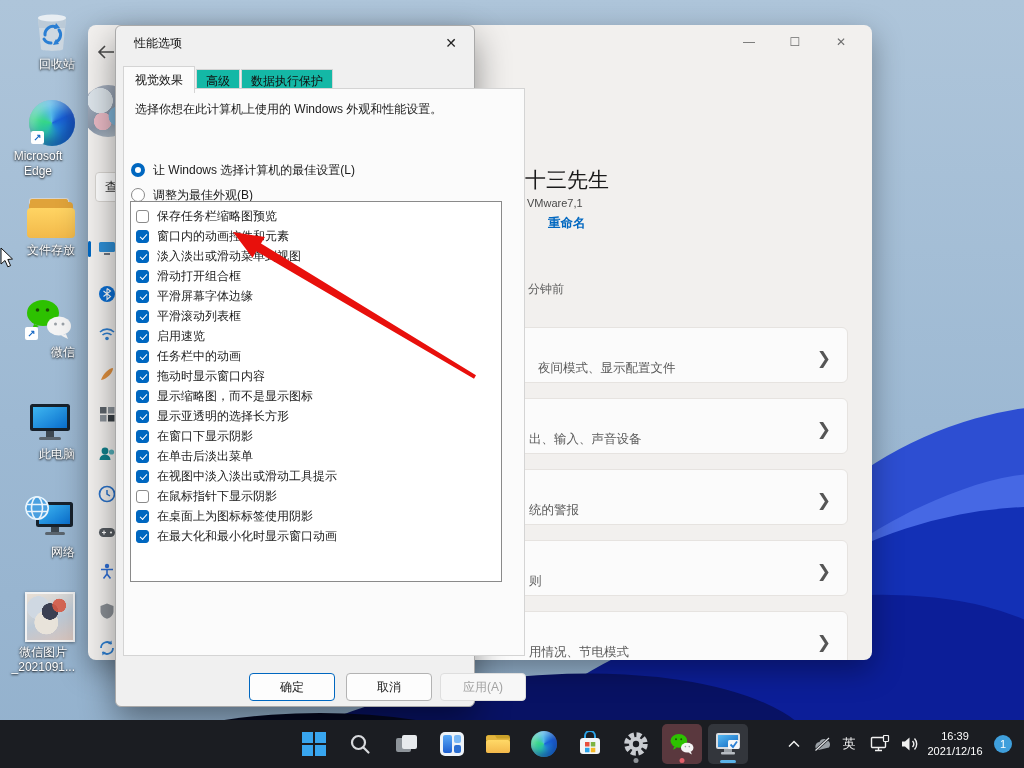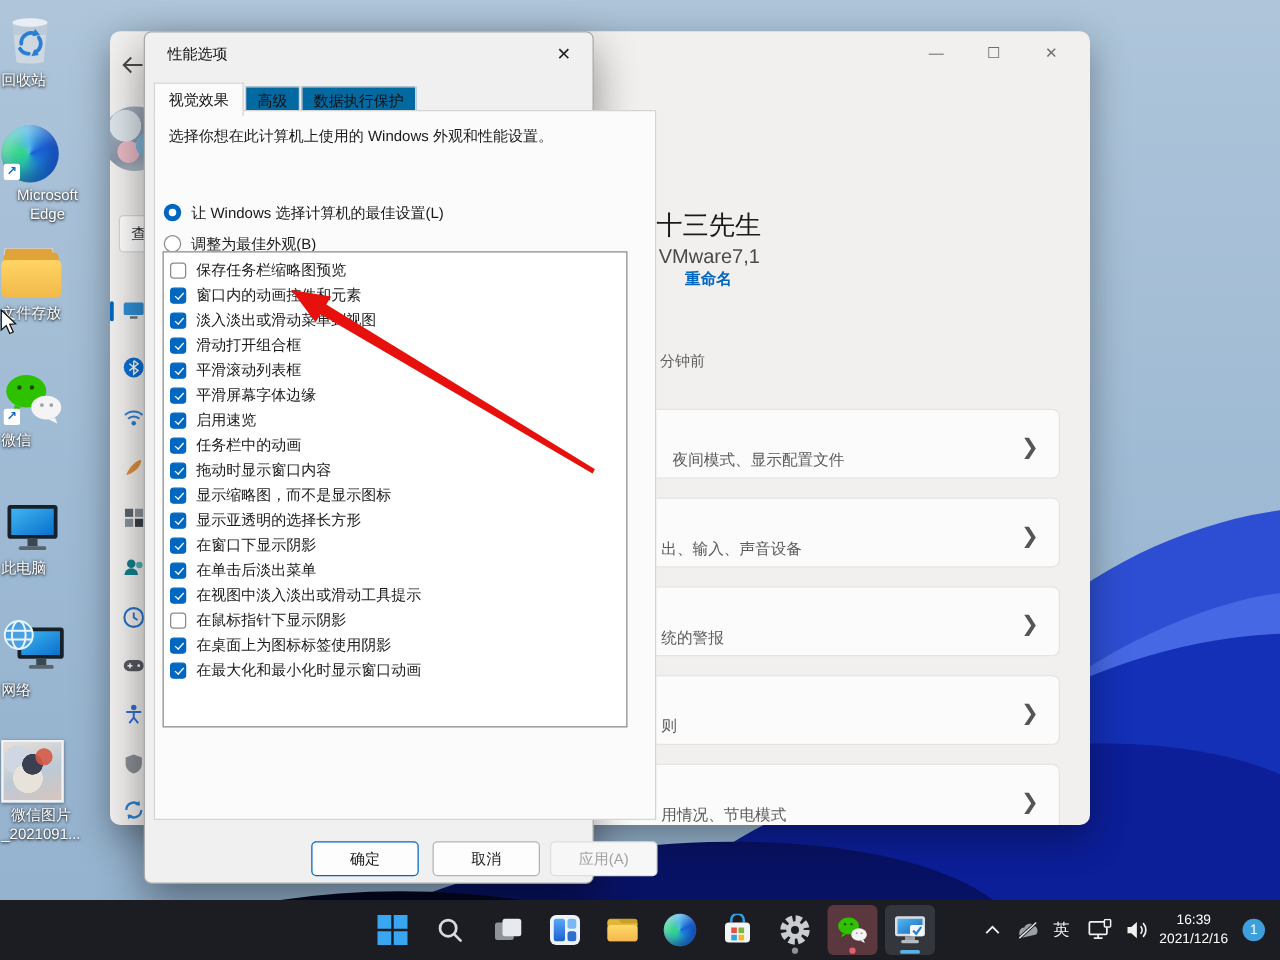--- a/index.html
+++ b/index.html
@@ -2,21 +2,21 @@
 <html><head>
 <meta charset="utf-8">
 <style>
   html,body{margin:0;padding:0;background:#000;}
   #stage{position:relative;width:1024px;height:768px;overflow:hidden;
          font-family:"Liberation Sans","DejaVu Sans",sans-serif;
          background:linear-gradient(180deg,#aec5da 0%,#9db9d3 55%,#93b1cd 100%);}
   .abs{position:absolute;}
 
   
-  .dicon{position:absolute;left:1px;width:74px;display:flex;flex-direction:column;align-items:flex-start;gap:3px;}
+  .dicon{position:absolute;left:1px;width:74px;display:flex;flex-direction:column;align-items:flex-end;gap:3px;}
   .dicon .lbl{font-size:12px;color:#fff;text-align:center;line-height:15px;
               text-shadow:0 1px 2px rgba(0,0,0,.85),0 0 3px rgba(0,0,0,.5);}
   .shortcut{position:absolute;left:2px;bottom:2px;width:13px;height:13px;background:#fff;border-radius:2px;
             display:flex;align-items:center;justify-content:center;font-size:10px;color:#1567c4;font-weight:bold;}
   .edge-ball{width:46px;height:46px;border-radius:50%;
      background:conic-gradient(from 210deg,#2bc3a8,#35d687,#53b9e8,#1b62d8,#2186d8,#2bc3a8);
      position:relative;box-shadow:inset -6px -7px 12px rgba(10,40,140,.55),inset 5px 6px 9px rgba(255,255,255,.35);}
   .folder-ico{position:relative;width:48px;height:38px;}
   .folder-ico .back{position:absolute;left:2px;top:0;width:44px;height:34px;border-radius:4px;background:#e0a33a;}
   .folder-ico .tab{position:absolute;left:2px;top:-4px;width:20px;height:10px;border-radius:3px 3px 0 0;background:#e0a33a;}
@@ -40,36 +40,36 @@
       background:radial-gradient(circle at 35% 30%,#dce4ea 0 25%,transparent 26%),
                  radial-gradient(circle at 70% 60%,#7fb3d6 0 20%,transparent 21%),
                  radial-gradient(circle at 40% 70%,#e8b9c4 0 18%,transparent 19%),
                  linear-gradient(150deg,#aeb6c4,#8896a8 60%,#c9d4dc);}
   .searchbox{position:absolute;left:7px;top:147px;width:220px;height:30px;background:#fff;
      border:1px solid #d9d6d2;border-radius:4px;font-size:12.5px;color:#333;
      display:flex;align-items:center;padding-left:9px;box-sizing:border-box;}
   .navpill{position:absolute;left:0;top:216px;width:3px;height:16px;border-radius:2px;background:#0067c0;}
   .navico{position:absolute;left:10px;width:18px;height:18px;}
   .devname{position:absolute;left:437px;top:141px;font-size:21px;color:#1a1a1a;}
-  .devmodel{position:absolute;left:439px;top:172px;font-size:16px;color:#4a4a4a;}
+  .devmodel{position:absolute;left:439px;top:172px;font-size:11px;color:#4a4a4a;}
   .renamelink{position:absolute;left:460px;top:190px;font-size:12.5px;color:#0067c0;font-weight:bold;}
   .timeago{position:absolute;left:440px;top:256px;font-size:12px;color:#5f5f5f;}
   .card{position:absolute;left:340px;width:420px;height:56px;background:#fbfbfb;
         border:1px solid #e6e3e0;border-radius:6px;box-sizing:border-box;}
   .card .desc{position:absolute;left:100px;top:32px;font-size:12.5px;color:#5a5a5a;white-space:nowrap;}
   .card .chev{position:absolute;right:16px;top:20px;font-size:17px;color:#555;}
 
   
   #dialog{left:115px;top:25px;width:360px;height:682px;background:#f0f0f0;border:1px solid #a9a9a9;
           border-radius:6px;box-shadow:0 14px 34px rgba(0,0,0,.42);box-sizing:border-box;z-index:30;}
   #dialog .dtitle{position:absolute;left:18px;top:9px;font-size:12px;color:#111;}
   #dialog .dclose{position:absolute;right:8px;top:4px;width:30px;height:26px;display:flex;
                   align-items:center;justify-content:center;font-size:14px;color:#222;}
   .tabs{position:absolute;left:7px;top:40px;display:flex;align-items:center;}
-  .tab{font-size:12px;color:#111;background:#0369a1;border:1px solid #d4d4d4;border-bottom:none;
+  .tab{font-size:12px;color:#111;background:#14b8a6;border:1px solid #d4d4d4;border-bottom:none;
        padding:3px 9px 4px 9px;margin-right:1px;height:14px;}
   .tab.active{background:#fbfbfb;padding:5px 11px 6px 11px;position:relative;z-index:2;height:15px;}
   .tabpage{position:absolute;left:7px;top:62px;width:402px;height:568px;background:#fbfbfb;
            border:1px solid #d4d4d4;box-sizing:border-box;}
   .ddesc{position:absolute;left:11px;top:12px;font-size:12px;color:#1a1a1a;}
   .radio-row{position:absolute;left:15px;display:flex;align-items:center;gap:8px;height:16px;}
   .radio{width:14px;height:14px;border-radius:50%;border:1px solid #8a8a8a;background:#fff;box-sizing:border-box;}
   .radio.on{border:4.5px solid #0067c0;}
   .radio-lab{font-size:12px;color:#1a1a1a;}
   .listbox{position:absolute;left:14px;top:175px;width:372px;height:381px;background:#fff;
@@ -353,25 +353,25 @@
       <div class="cb-row">
           <span class="cb on"></span>
           <span class="cb-lab">淡入淡出或滑动菜单到视图</span>
         </div>
       <div class="cb-row">
           <span class="cb on"></span>
           <span class="cb-lab">滑动打开组合框</span>
         </div>
       <div class="cb-row">
           <span class="cb on"></span>
+          <span class="cb-lab">平滑屏幕字体边缘</span>
+        </div>
+      <div class="cb-row">
+          <span class="cb on"></span>
           <span class="cb-lab">平滑滚动列表框</span>
-        </div>
-      <div class="cb-row">
-          <span class="cb on"></span>
-          <span class="cb-lab">平滑屏幕字体边缘</span>
         </div>
       <div class="cb-row">
           <span class="cb on"></span>
           <span class="cb-lab">启用速览</span>
         </div>
       <div class="cb-row">
           <span class="cb on"></span>
           <span class="cb-lab">任务栏中的动画</span>
         </div>
       <div class="cb-row">

